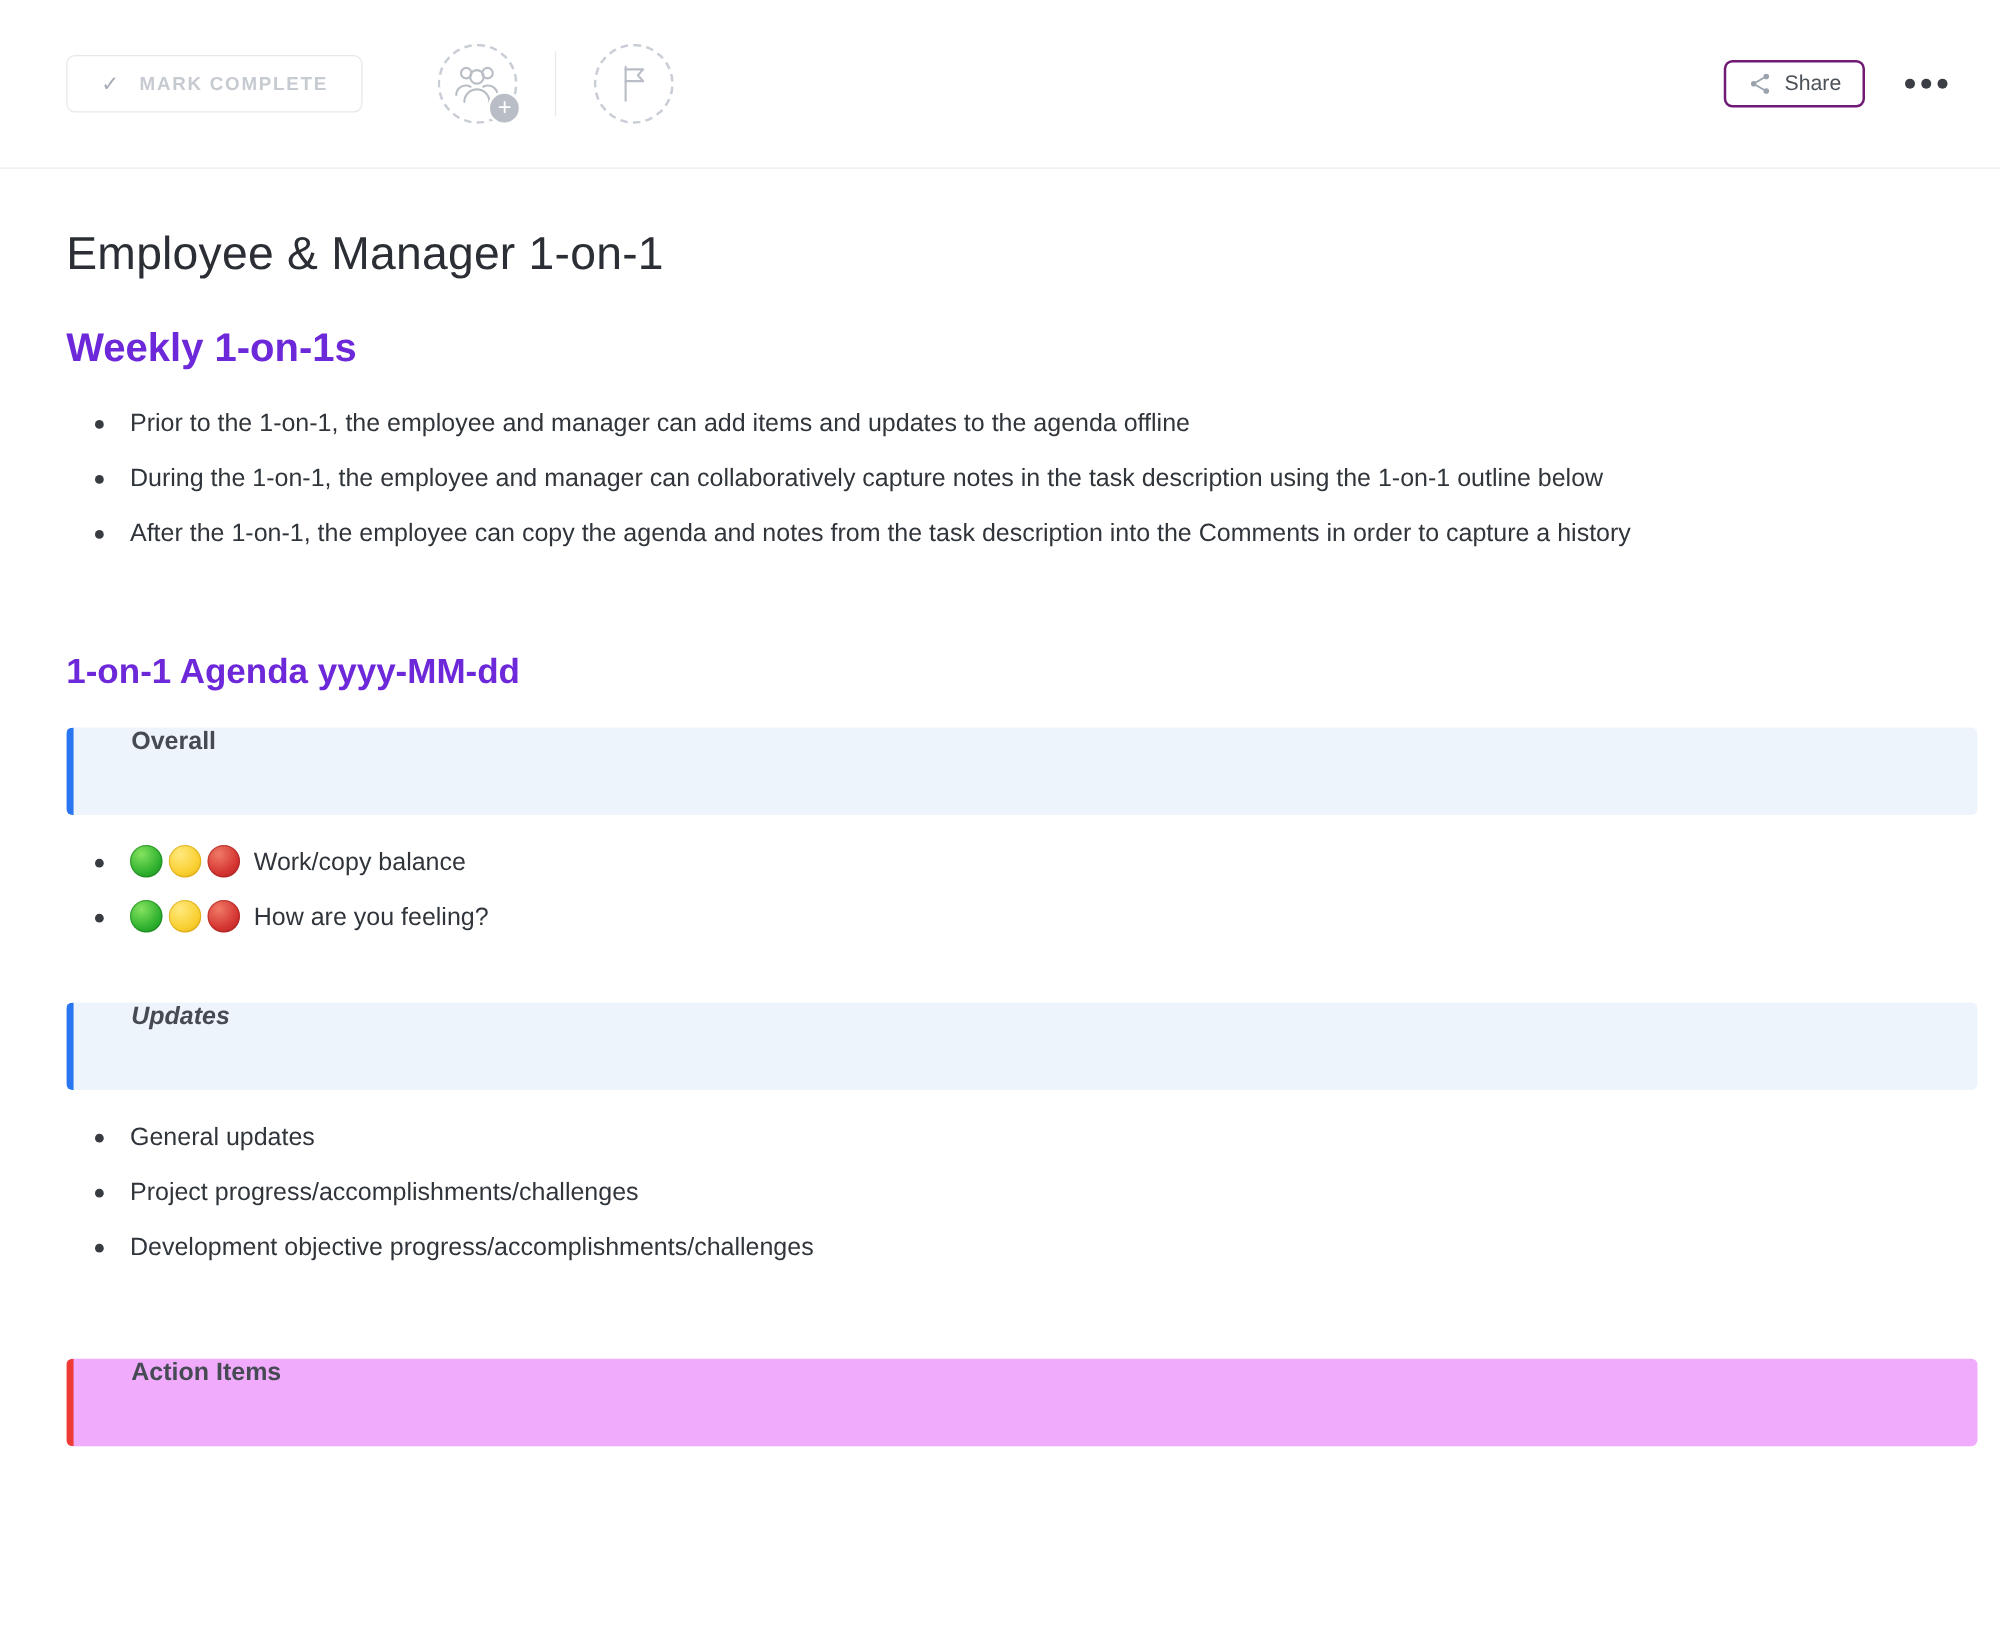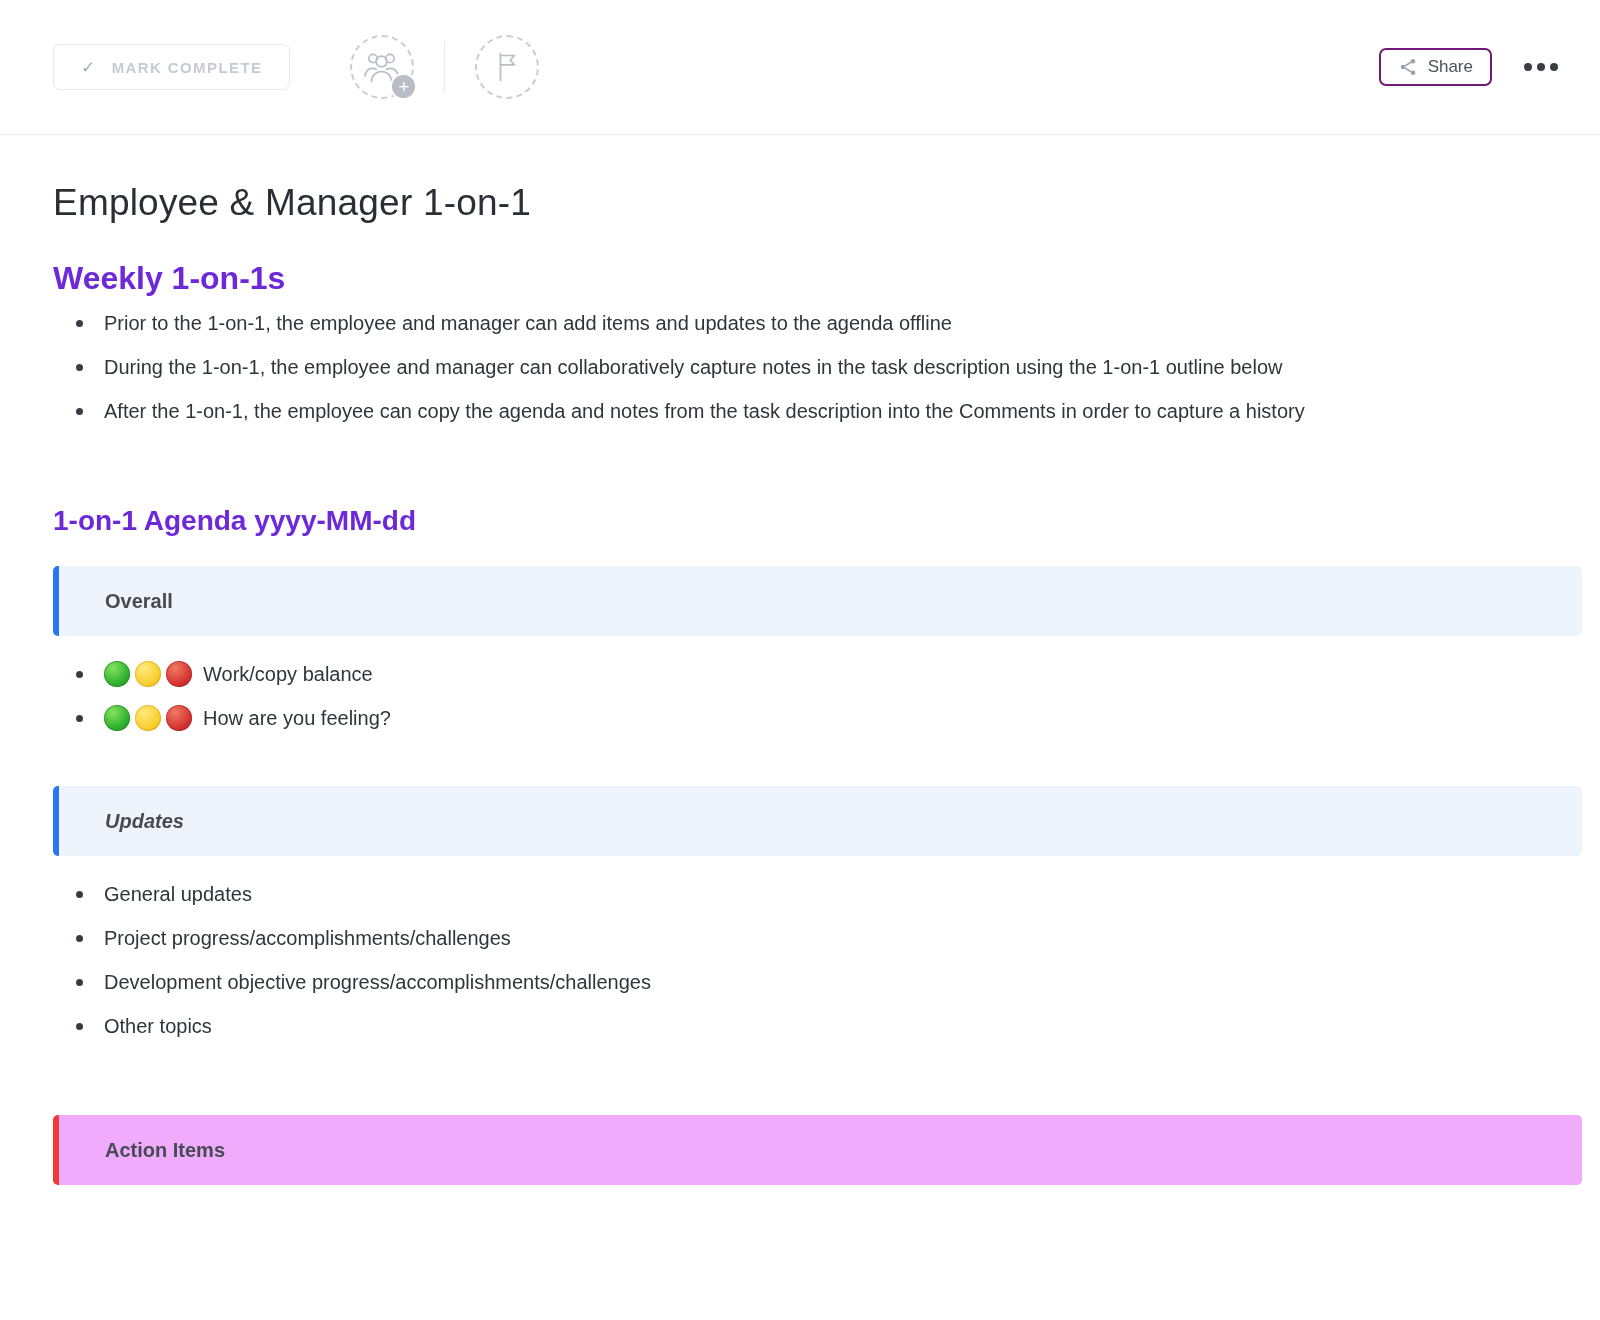--- a/index.html
+++ b/index.html
@@ -32,29 +32,29 @@
   .btn-more .dot { width:8px; height:8px; border-radius:50%; background:#3b3e44; }
   .top-divider { height:1px; background:#ededef; }
 
   
   .doc { padding:47px 18px 0 53px; }
   .doc-title { font-size:37px; font-weight:500; color:#2b2f35; letter-spacing:.2px; }
   .h-purple { color:#6d28d9; }
   .weekly-heading { font-size:32px; font-weight:700; margin-top:36px; }
   .agenda-heading { font-size:28px; font-weight:700; margin-top:76px; }
 
-  ul.doc-list { list-style:none; margin-top:8px; }
+  ul.doc-list { list-style:none; margin-top:24px; }
   ul.doc-list > li { position:relative; padding-left:51px; font-size:20px; line-height:36px;
     color:#30353b; margin-bottom:8px; max-width:1395px; }
   ul.doc-list > li::before { content:""; position:absolute; left:23px; top:15px;
     width:7px; height:7px; border-radius:50%; background:#383c42; }
   ul.spaced > li { line-height:44px; margin-bottom:0; }
   ul.spaced > li::before { top:19px; }
 
-  .callout { display:flex; align-items:center; height:70px; border-left:6px solid;
+  .callout { display:flex; align-items:flex-start; height:70px; border-left:6px solid;
     border-radius:5px; padding-left:46px; font-size:20px; font-weight:700; color:#464b53; }
   .callout-blue { border-color:#2a76f0; background:#edf4fc; }
   .callout-red  { border-color:#ee3b36; background:#f0abfc; }
   .mt-overall { margin-top:29px; }
   .mt-updates { margin-top:46px;font-style:italic; }
   .mt-actions { margin-top:67px; }
   ul.after-callout { margin-top:16px; }
 
   .traffic-dot { width:26px; height:26px; border-radius:50%; display:inline-block;
     vertical-align:-6px; margin-right:5px; }
@@ -149,19 +149,18 @@
   </ul>
 
   <div class="callout callout-blue mt-updates">
     <span>Updates</span>
   </div>
 
   <ul class="doc-list spaced after-callout">
     <li>General updates</li>
     <li>Project progress/accomplishments/challenges</li>
     <li>Development objective progress/accomplishments/challenges</li>
-    <li>Other topics</li>
   </ul>
 
   <div class="callout callout-red mt-actions">
     <span>Action Items</span>
   </div>
 </main>
 
 </body></html>

